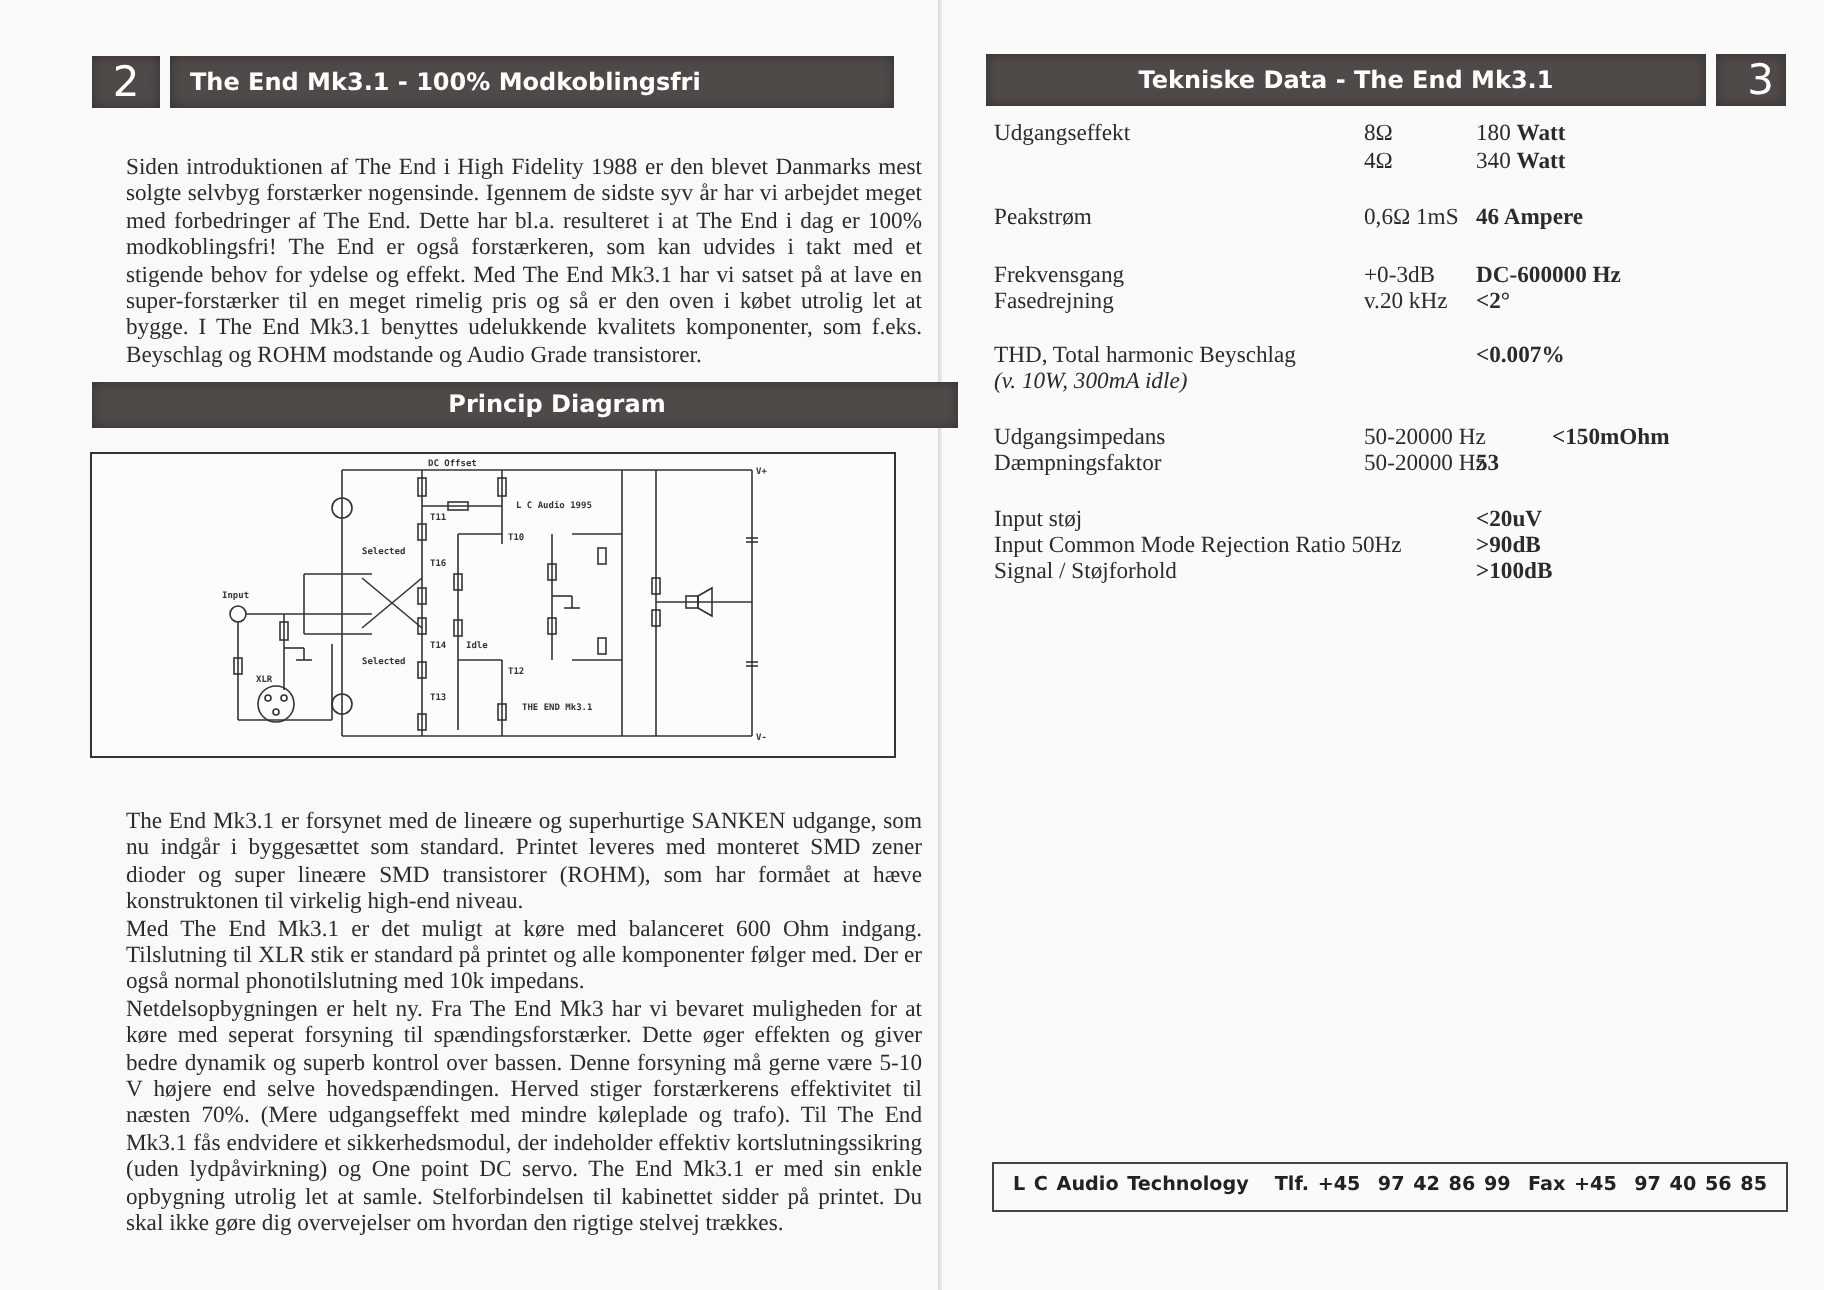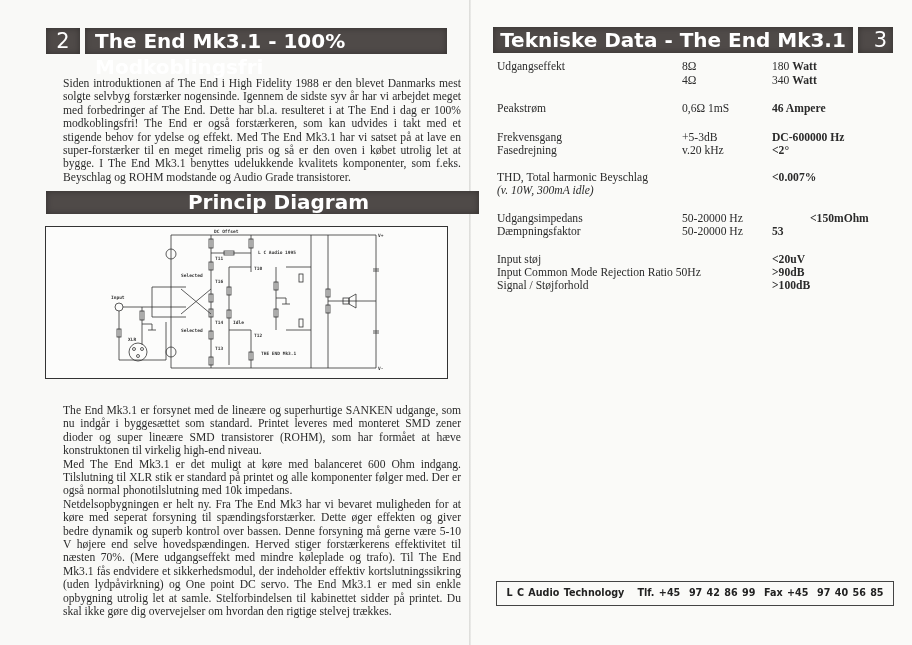--- a/index.html
+++ b/index.html
@@ -13,35 +13,35 @@
   .page-left { left: 0; width: 470px; background: #f9f9f7; }
   .page-right { left: 470px; width: 442px; background: #fafaf8; }
   .fold { position: absolute; left: 469px; top: 0; width: 2px; height: 645px;
           background: linear-gradient(to right, #d9d9d6, #eeeeec); }
   .bar {
     position: absolute; background: #4f4a48; color: #fff;
     font-family: "DejaVu Sans", sans-serif; font-weight: bold;
     box-shadow: inset 0 0 6px rgba(0,0,0,0.35);
   }
   .pgnum { font-weight: normal; font-size: 21px; text-align: center; line-height: 26px; }
-  .bar-title { font-size: 20px; line-height: 26px; }
+  .bar-title { font-size: 12px; line-height: 26px; }
   .para {
     position: absolute; font-size: 11.6px; line-height: 13.4px;
     text-align: justify; margin: 16px;
   }
   .para p { margin: 0; }
   .diagram {
     position: absolute; left: 45px; top: 226px; width: 403px; height: 153px;
     border: 1.5px solid #333; background: #fcfcfb; box-sizing: border-box;
   }
   .diagram svg { position: absolute; left: 0; top: 0; }
   .spec { position: absolute; font-size: 11.6px; line-height: 13.6px; }
   .spec .lbl { position: absolute; left: 497px; white-space: nowrap; }
   .spec .cond { position: absolute; left: 682px; white-space: nowrap; }
-  .spec .val { position: absolute; left: 772px; white-space: nowrap; }
+  .spec .val { position: absolute; left: 738px; white-space: nowrap; }
   .b { font-weight: bold; }
   .footer-box {
     position: absolute; left: 496px; top: 581px; width: 398px; height: 25px;
     border: 1.5px solid #444; box-sizing: border-box;
     font-family: "DejaVu Sans", sans-serif; font-size: 9.6px; font-weight: bold;
     text-align: center; line-height: 22px; color: #222; word-spacing: 1px;
   }
   .dlabel { font-family: "DejaVu Sans Mono", monospace; font-size: 4.5px; fill: #333; font-weight: bold; }
 </style>
 </head>
@@ -178,21 +178,21 @@
     <span class="cond" style="top:74px;">4Ω</span>
     <span class="val" style="top:74px;"><span>340</span> <span class="b">Watt</span></span>
   </div>
   <div>
     <span class="lbl" style="top:102px;">Peakstrøm</span>
     <span class="cond" style="top:102px;">0,6Ω 1mS</span>
     <span class="val b" style="top:102px;">46 Ampere</span>
   </div>
   <div>
     <span class="lbl" style="top:131px;">Frekvensgang</span>
-    <span class="cond" style="top:131px;">+5-3dB</span>
+    <span class="cond" style="top:131px;">+0-3dB</span>
     <span class="val b" style="top:131px;">DC-600000 Hz</span>
   </div>
   <div>
     <span class="lbl" style="top:144px;">Fasedrejning</span>
     <span class="cond" style="top:144px;">v.20 kHz</span>
     <span class="val b" style="top:144px;">&lt;2°</span>
   </div>
   <div>
     <span class="lbl" style="top:171px;">THD, Total harmonic Beyschlag</span>
     <span class="val b" style="top:171px;">&lt;0.007%</span>

